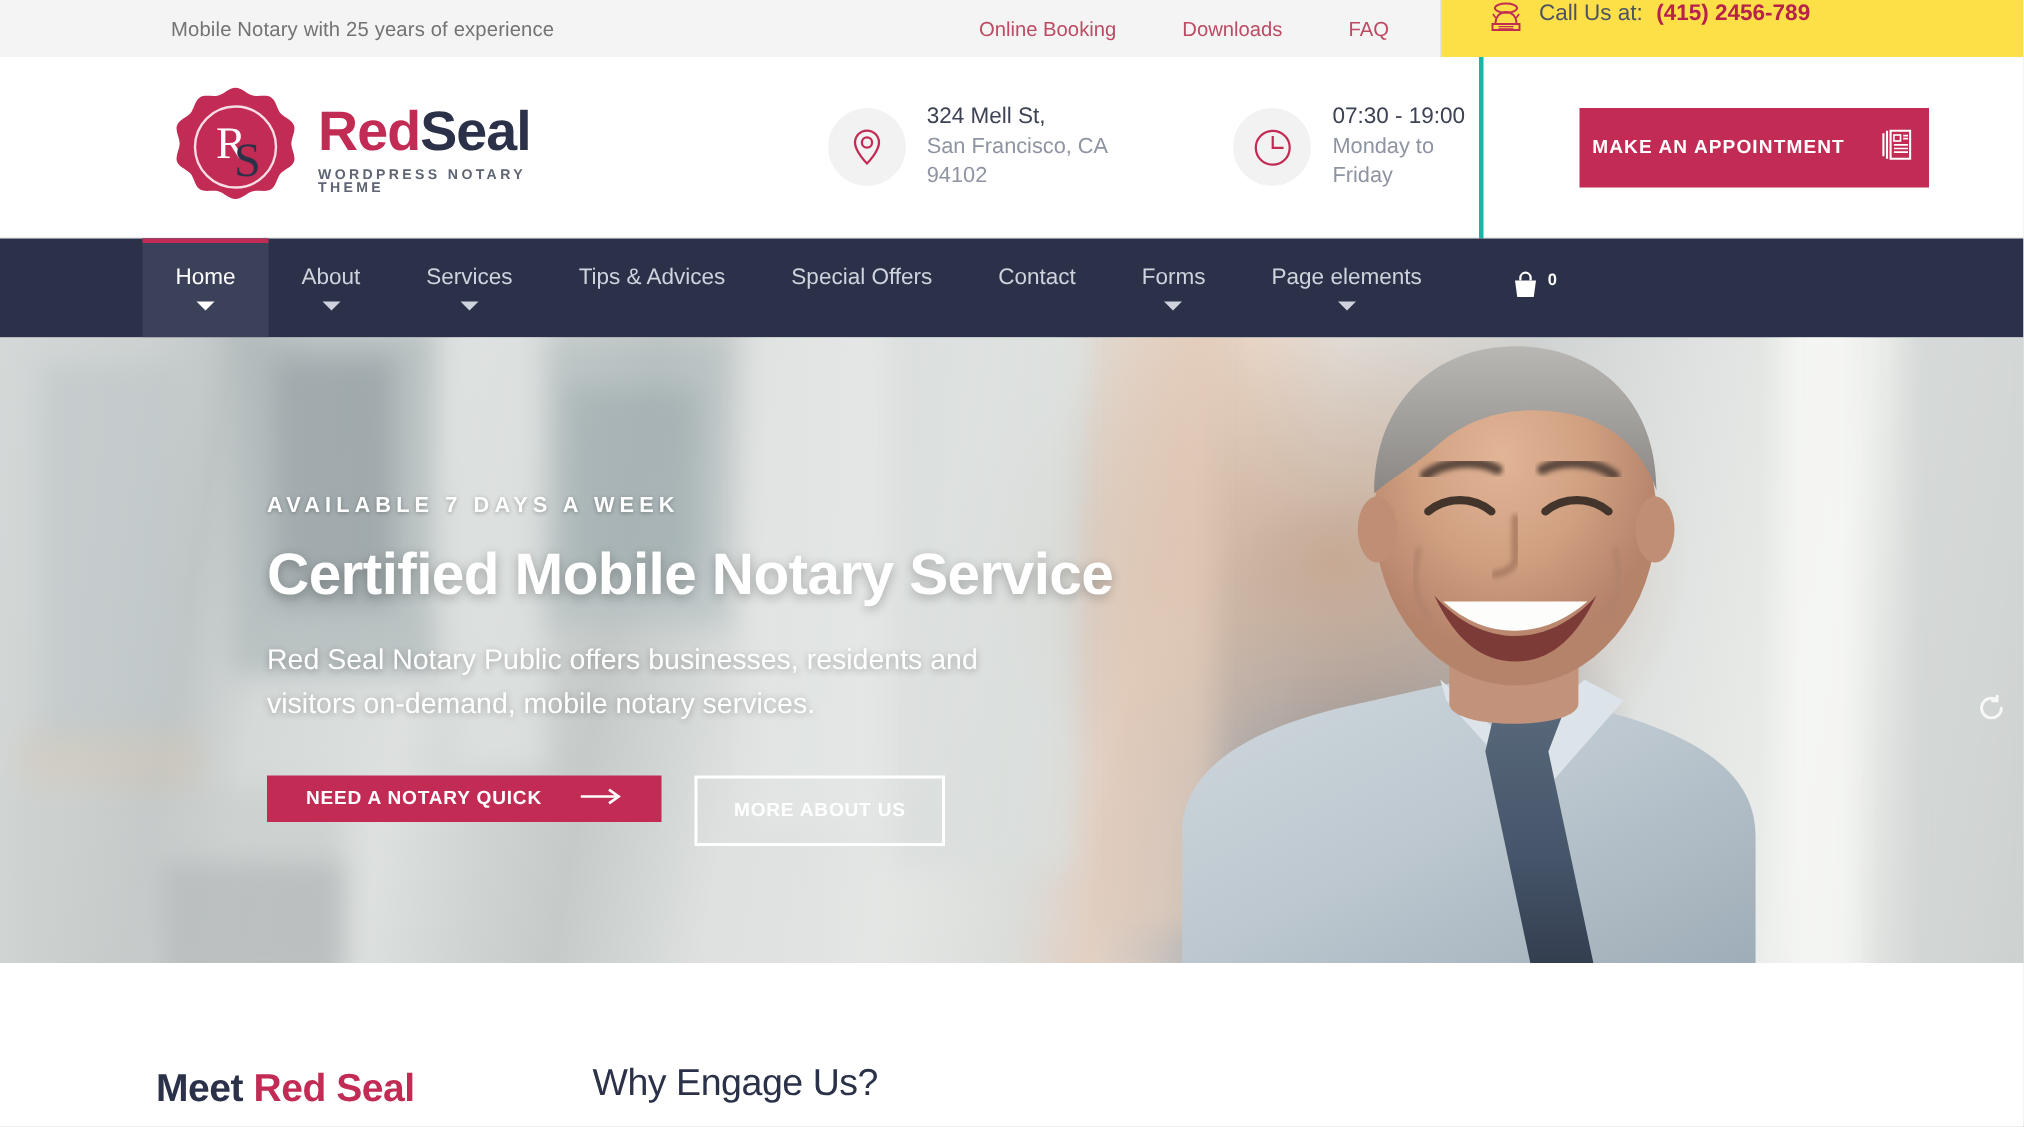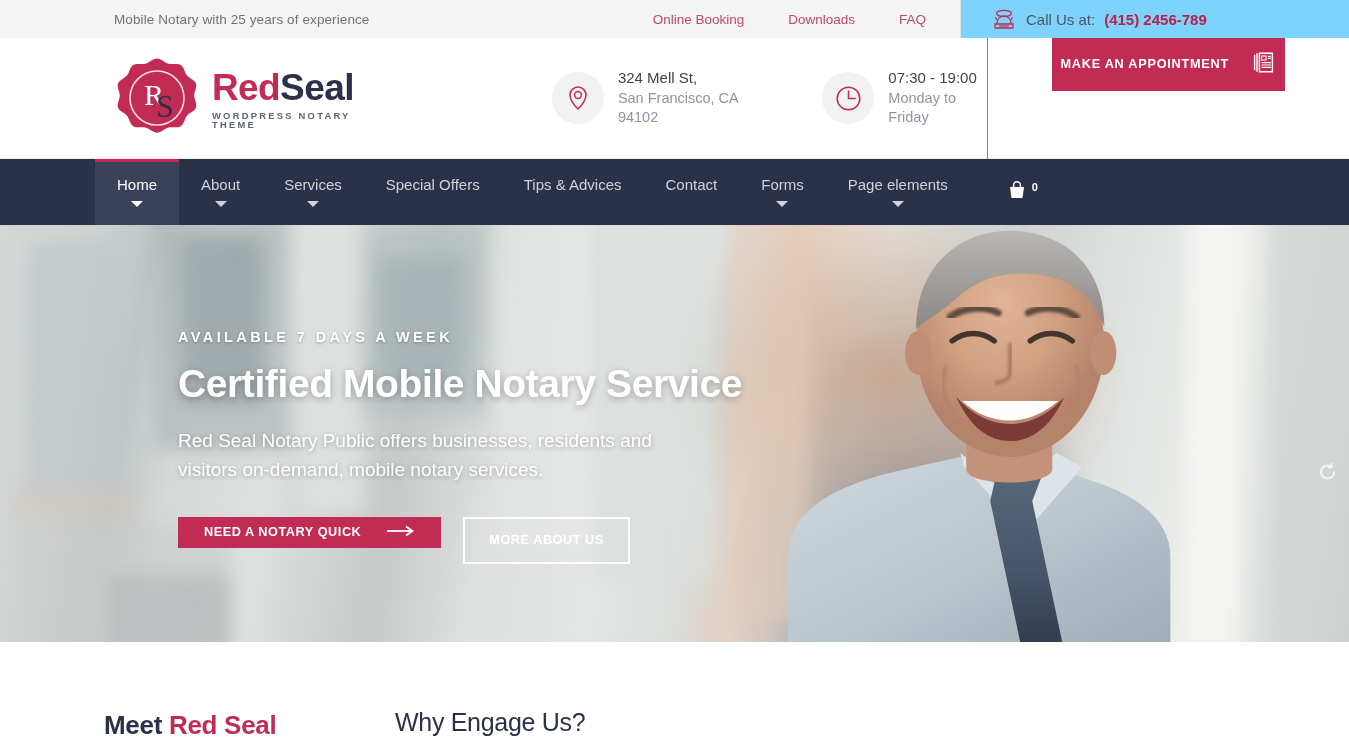--- a/index.html
+++ b/index.html
@@ -35,24 +35,24 @@
     padding-right: 34px;
   }
   .topbar-links a {
     color: #bc4b63;
     text-decoration: none;
     font-size: 13.5px;
   }
   .topbar-phone {
     width: 389px;
     height: 38px;
-    background: #7dd3fc;
+    background: #fde047;
     border-left: 1px solid #e2e2e2;
     display: flex;
-    align-items: center;
+    align-items: flex-start;
     padding-left: 30px;
     gap: 9px;
   }
   .topbar-phone .label { color: #4d5363; font-size: 15px; }
   .topbar-phone .number { color: #b8214b; font-size: 15px; font-weight: bold; }
   .phone-icon svg { display: block; }
 
   
   .header {
     height: 121px;
@@ -100,23 +100,23 @@
     flex: none;
   }
   .info-lines { line-height: 1.35; }
   .info-top { font-size: 15px; color: #3d4254; }
   .info-bot { font-size: 14.5px; color: #8e94a1; }
 
   .appt-wrap {
     margin-left: auto;
     width: 389px;
     height: 121px;
-    border-left: 1px solid #14b8a6;
-    display: flex;
-    align-items: flex-start;
+    border-left: 3px solid #14b8a6;
+    display: flex;
+    align-items: center;
     justify-content: center;
   }
   .appt-btn {
     background: #c22b54;
     border: none;
     color: #fff;
     width: 233px;
     height: 53px;
     display: flex;
     align-items: center;
@@ -407,25 +407,25 @@
   </a>
   <a href="#" class="nav-item">
     <span class="nav-label">About</span>
     <span class="caret"></span>
   </a>
   <a href="#" class="nav-item">
     <span class="nav-label">Services</span>
     <span class="caret"></span>
   </a>
   <a href="#" class="nav-item">
+    <span class="nav-label">Tips &amp; Advices</span>
+    <span class="caret hidden"></span>
+  </a>
+  <a href="#" class="nav-item">
     <span class="nav-label">Special Offers</span>
-    <span class="caret hidden"></span>
-  </a>
-  <a href="#" class="nav-item">
-    <span class="nav-label">Tips &amp; Advices</span>
     <span class="caret hidden"></span>
   </a>
   <a href="#" class="nav-item">
     <span class="nav-label">Contact</span>
     <span class="caret hidden"></span>
   </a>
   <a href="#" class="nav-item">
     <span class="nav-label">Forms</span>
     <span class="caret"></span>
   </a>

